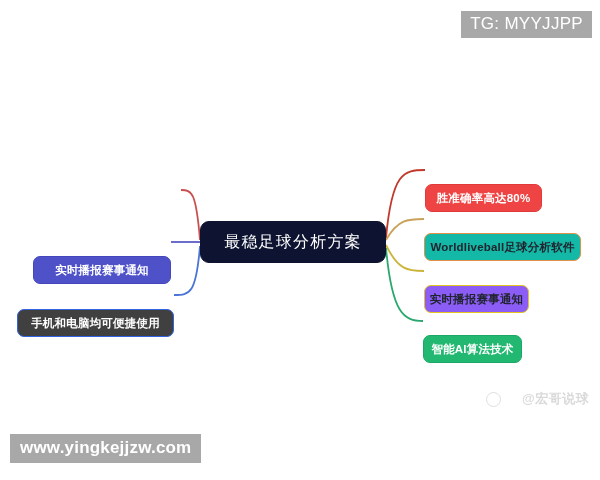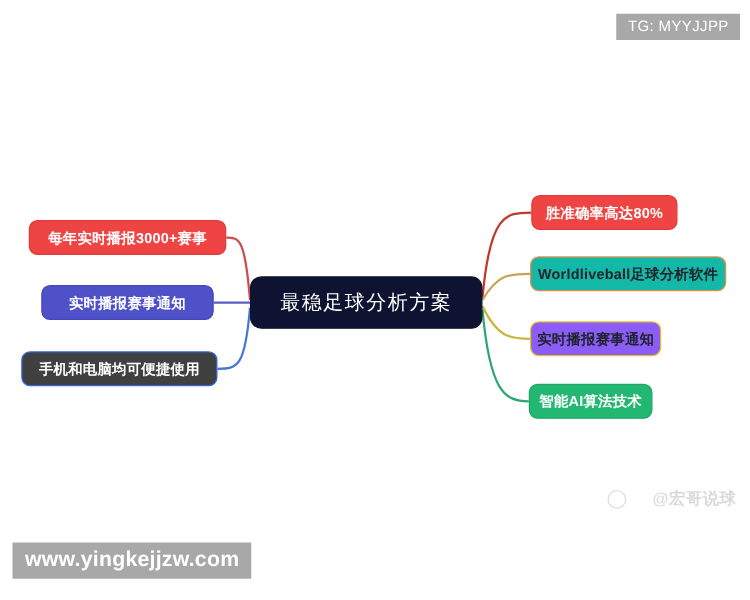--- a/index.html
+++ b/index.html
@@ -56,20 +56,21 @@
   }
 
   .node-leaf {
     height: 28px;
     border-radius: 7px;
     border-width: 1px;
     border-style: solid;
     font-size: 11.5px;
     font-weight: 700;
     padding: 0 9px;
+    margin-top: 28px;
   }
 
   .n-left-1 {
     left: 23px; top: 176px; width: 158px;
     background: #ef4444; border-color: #e03a3a; color: #ffffff;
   }
   .n-left-2 {
     left: 33px; top: 228px; width: 138px;
     background: #4e51c8; border-color: #4447bb; color: #ffffff;
   }
@@ -99,21 +100,21 @@
   .watermark {
     position: absolute;
     z-index: 3;
     background: #a8a8a8;
     color: #ffffff;
     font-weight: 400;
   }
   .wm-tg {
     right: 8px; top: 11px;
     padding: 3px 9px 4px 9px;
-    font-size: 12px;
+    font-size: 17px;
     letter-spacing: 0.3px;
   }
   .wm-url {
     left: 10px; bottom: 17px;
     padding: 4px 10px 5px 10px;
     font-size: 17px;
     letter-spacing: 0.2px;
     font-weight: bold;
   }
 
@@ -151,21 +152,20 @@
     <path d="M 200 246 C 196 294 190 295 174 295" fill="none" stroke="#4a74d8" stroke-width="1.8"></path>
 
     <path d="M 386 238 C 392 172 404 170 425 170" fill="none" stroke="#c0392b" stroke-width="1.8"></path>
     <path d="M 386 240 C 398 219 408 219 424 219" fill="none" stroke="#c9a15a" stroke-width="1.8"></path>
     <path d="M 386 245 C 398 270 408 271 424 271" fill="none" stroke="#cbb43a" stroke-width="1.8"></path>
     <path d="M 386 248 C 392 314 404 321 423 321" fill="none" stroke="#2aa86f" stroke-width="1.8"></path>
   </svg>
 
   <div class="node node-center">最稳足球分析方案</div>
 
-  <div class="node node-leaf n-left-1">每年实时播报3000+赛事</div>
   <div class="node node-leaf n-left-2">实时播报赛事通知</div>
   <div class="node node-leaf n-left-3">手机和电脑均可便捷使用</div>
 
   <div class="node node-leaf n-right-1">胜准确率高达80%</div>
   <div class="node node-leaf n-right-2">Worldliveball足球分析软件</div>
   <div class="node node-leaf n-right-3">实时播报赛事通知</div>
   <div class="node node-leaf n-right-4">智能AI算法技术</div>
 
   <div class="watermark wm-tg">TG: MYYJJPP</div>
 

